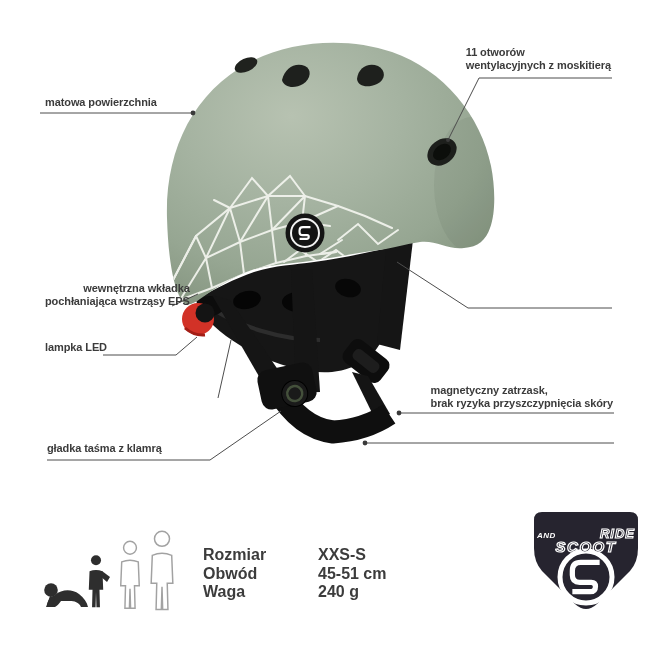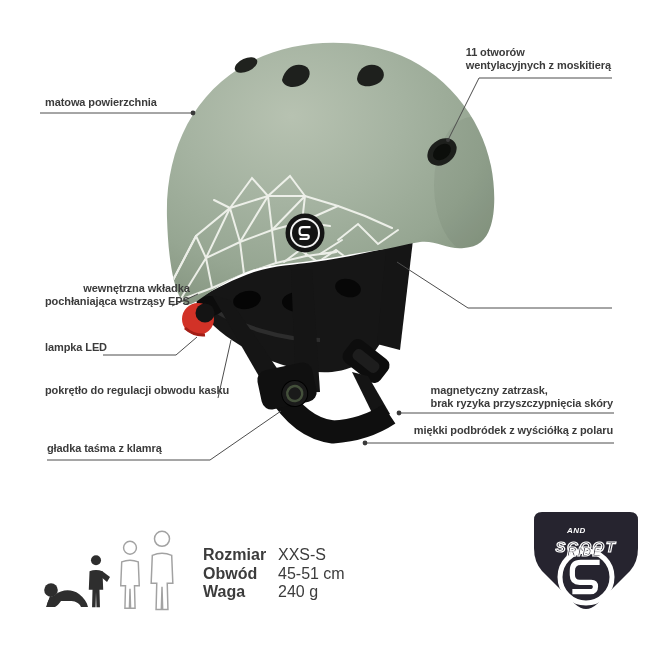--- a/index.html
+++ b/index.html
@@ -7,26 +7,26 @@
          font-family:"Liberation Sans",sans-serif;}
   .layer{position:absolute;left:0;top:0;}
   .lbl{position:absolute;font:700 11px/1.18 "Liberation Sans",sans-serif;color:#3b3b3b;
        letter-spacing:-0.1px;white-space:nowrap;text-align:right;}
   .lbl.r{text-align:left;}
   .lbl span{display:block;}
   .spec{position:absolute;left:203px;top:546px;display:grid;
         grid-template-columns:75px auto;column-gap:0;row-gap:0;
         font-size:16px;line-height:18.5px;color:#3c3c3c;}
   .spec .k{font-weight:700;}
-  .spec .v{font-weight:400;}
+  .spec .v{font-weight:700;margin-left:40px;}
   .scoot{position:absolute;left:533px;top:511px;width:106px;text-align:center;
          font:italic 800 15px/1 "Liberation Sans",sans-serif;letter-spacing:1.5px;
          color:#26242f;margin-top:28px;-webkit-text-stroke:1.2px #ffffff;}
   .andride{position:absolute;left:533px;top:527px;width:106px;display:flex;
-           justify-content:center;align-items:baseline;gap:10px;flex-direction:column;}
+           justify-content:center;align-items:baseline;gap:10px;}
   .andride .and{font:italic 800 8px/1 "Liberation Sans",sans-serif;color:#fff;letter-spacing:0.5px;}
   .andride .ride{font:italic 800 13px/1 "Liberation Sans",sans-serif;color:#26242f;
                  -webkit-text-stroke:1.1px #ffffff;letter-spacing:1px;margin-left:34px;}
 </style>
 </head>
 <body>
 
 <div class="stage">
 
   <svg class="layer" width="650" height="650" viewBox="0 0 650 650">
@@ -164,37 +164,31 @@
   <div class="lbl" style="left:45px;top:96px">
     <span>matowa powierzchnia</span>
   </div>
   <div class="lbl" style="left:45px;top:282px">
     <span>wewnętrzna wkładka</span>
     <span>pochłaniająca wstrząsy EPS</span>
   </div>
   <div class="lbl" style="left:45px;top:341px">
     <span>lampka LED</span>
   </div>
-  <div class="lbl" style="left:45px;top:384px">
-    <span>pokrętło do regulacji obwodu kasku</span>
-  </div>
   <div class="lbl" style="left:47px;top:442px">
     <span>gładka taśma z klamrą</span>
   </div>
 
   <div class="lbl r" style="right:39px;top:46px">
     <span>11 otworów</span>
     <span>wentylacyjnych z moskitierą</span>
   </div>
   <div class="lbl r" style="right:37px;top:384px">
     <span>magnetyczny zatrzask,</span>
     <span>brak ryzyka przyszczypnięcia skóry</span>
-  </div>
-  <div class="lbl r" style="right:37px;top:424px">
-    <span>miękki podbródek z wyściółką z polaru</span>
   </div>
 
   <div class="spec">
     <div class="k">Rozmiar</div>
     <div class="v">XXS-S</div>
     <div class="k">Obwód</div>
     <div class="v">45-51 cm</div>
     <div class="k">Waga</div>
     <div class="v">240 g</div>
   </div>

